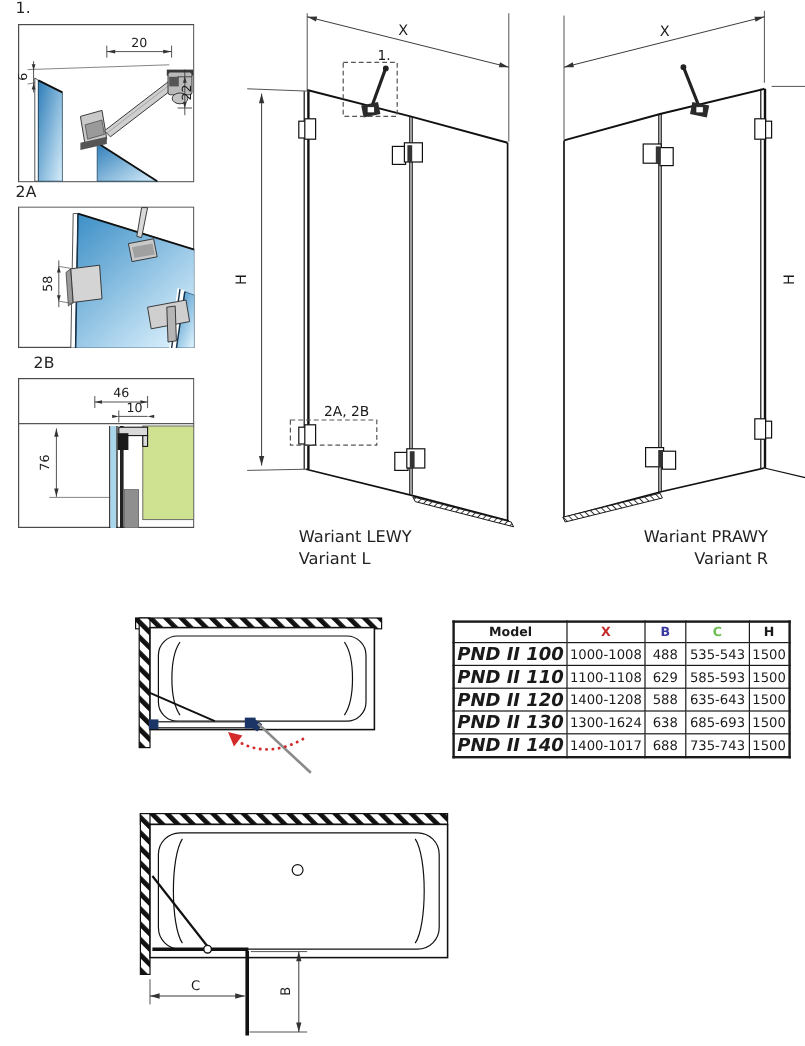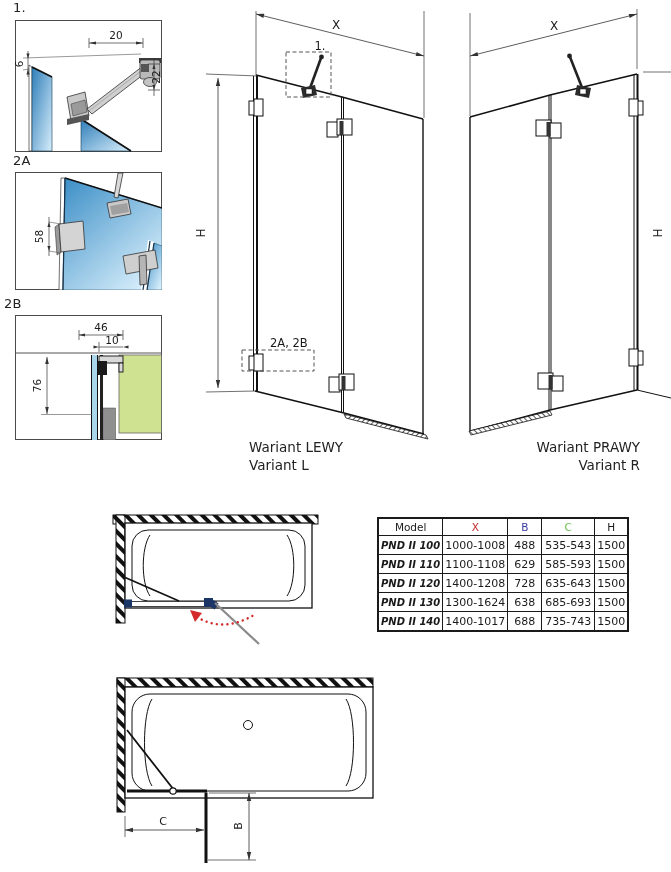--- a/index.html
+++ b/index.html
@@ -10,23 +10,23 @@
   svg text{font-family:"DejaVu Sans","Liberation Sans",sans-serif;fill:#1a1a1a;}
   .dimtxt{font-size:10.5px;}
   .reftxt{font-size:11.5px;}
   .captxt{font-size:13.5px;fill:#222;}
   .bigdim{font-size:12px;}
   
   #size-table{border-collapse:collapse;background:#fff;}
   #size-table th,#size-table td{border:1px solid #1a1a1a;text-align:center;vertical-align:middle;
       padding:0 2px;white-space:nowrap;}
   #size-table{border:2px solid #1a1a1a;}
-  #size-table th{font-size:10.5px;font-weight:normal;height:16px;}
+  #size-table th{font-size:10.5px;font-weight:bold;height:16px;}
   #size-table td{font-size:11px;height:18px;}
-  #size-table td.model{font-weight:bold;font-style:italic;font-size:10px;}
+  #size-table td.model{font-weight:bold;font-style:italic;font-size:15px;}
   #size-table th.colx{color:#c42a2a;} #size-table th.colb{color:#3a3a9e;}
   #size-table th.colc{color:#6cbf4f;} 
   .w-model{width:59px}.w-x{width:56px}.w-b{width:29px}.w-c{width:48px}.w-h{width:27px}
 </style>
 </head>
 <body>
 
 <div id="canvas">
 
   <span class="abs boxlabel" style="left:13px;top:0px">1.</span>
@@ -117,21 +117,21 @@
     <g>
       <line x1="34" y1="50" x2="46" y2="52" stroke="#555" stroke-width="0.6"></line>
       <line x1="34" y1="79" x2="46" y2="81" stroke="#555" stroke-width="0.6"></line>
       <line x1="34" y1="45" x2="34" y2="84" stroke="#333" stroke-width="0.7"></line>
       <polygon points="34,50 32.4,55 35.6,55" fill="#333"></polygon>
       <polygon points="34,79 32.4,74 35.6,74" fill="#333"></polygon>
       <text class="dimtxt" x="28" y="64.5" text-anchor="middle" transform="rotate(-90 28 64.5)">58</text>
     </g>
   </svg>
 
-  <span class="abs boxlabel" style="left:4px;top:296px">2B</span>
+  <span class="abs boxlabel" style="left:28px;top:296px">2B</span>
   <svg class="abs" style="left:15px;top:315px" width="147" height="125" viewBox="0 0 147 125">
     <rect x="0.5" y="0.5" width="146" height="124" fill="#fff" stroke="#4a4a4a"></rect>
     <g>
       <line x1="0" y1="38" x2="147" y2="38" stroke="#555" stroke-width="1"></line>
       <rect x="104" y="40" width="42.5" height="78" fill="#cfe292" stroke="#666" stroke-width="0.8"></rect>
       <line x1="76.5" y1="40" x2="76.5" y2="125" stroke="#111" stroke-width="1"></line>
       <rect x="77" y="40" width="5" height="85" fill="#a9d6ea"></rect>
       <line x1="82.5" y1="40" x2="82.5" y2="125" stroke="#111" stroke-width="1"></line>
       <rect x="85" y="40" width="3" height="85" fill="#222"></rect>
       <rect x="88.5" y="93" width="12" height="32" fill="#8f8f8f" stroke="#444" stroke-width="0.5"></rect>
@@ -339,21 +339,21 @@
       <tr>
         <td class="model">PND II 110</td>
         <td>1100-1108</td>
         <td>629</td>
         <td>585-593</td>
         <td>1500</td>
       </tr>
       <tr>
         <td class="model">PND II 120</td>
         <td>1400-1208</td>
-        <td>728</td>
+        <td>588</td>
         <td>635-643</td>
         <td>1500</td>
       </tr>
       <tr>
         <td class="model">PND II 130</td>
         <td>1300-1624</td>
         <td>638</td>
         <td>685-693</td>
         <td>1500</td>
       </tr>

